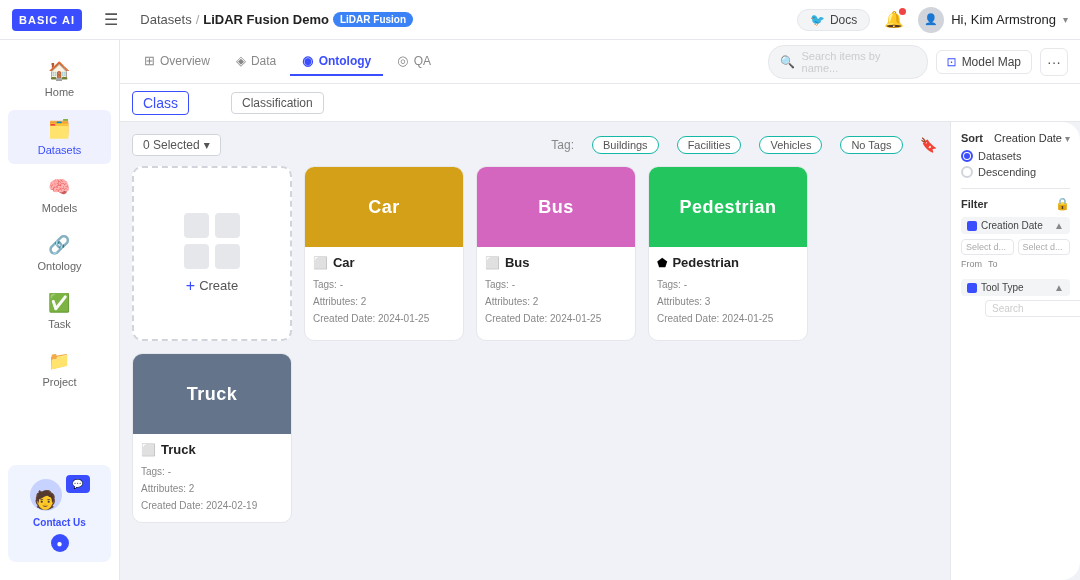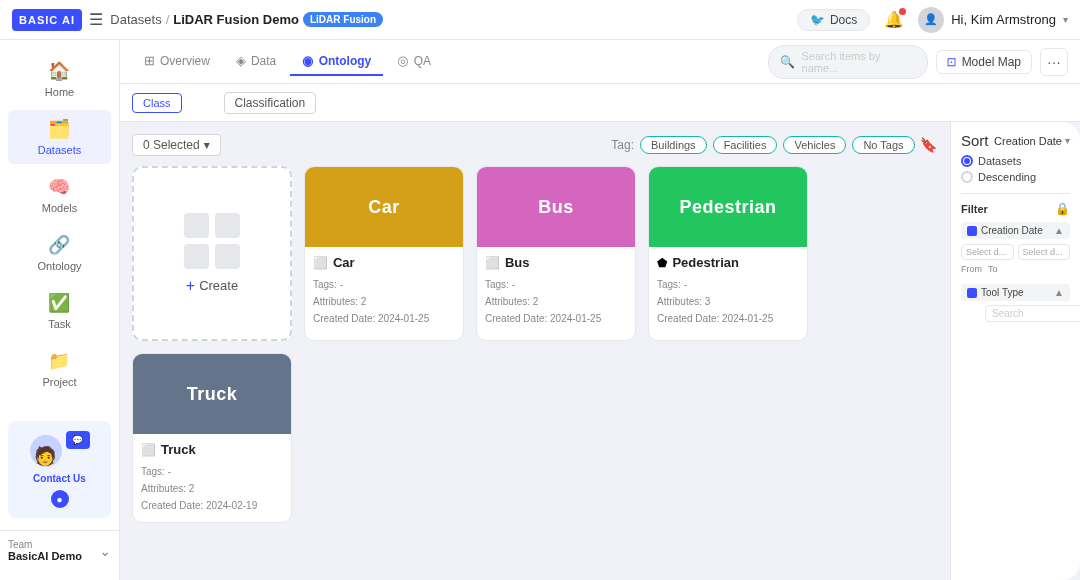--- a/index.html
+++ b/index.html
@@ -4,21 +4,21 @@
   <style>
     * { box-sizing: border-box; margin: 0; padding: 0; font-family: -apple-system, BlinkMacSystemFont, 'Segoe UI', sans-serif; }
     body { width: 1080px; height: 580px; overflow: hidden; background: #f0f2f7; display: flex; flex-direction: column; }
 
     
     .top-nav {
       height: 40px; background: #fff; display: flex; align-items: center;
       padding: 0 12px; border-bottom: 1px solid #e5e7eb; flex-shrink: 0;
       justify-content: space-between; z-index: 10;
     }
-    .top-nav-left { display: flex; align-items: center; gap: 7px; }
+    .top-nav-left { display: flex; align-items: center; gap: 22px; }
     .logo { display: flex; align-items: center; gap: 4px; }
     .logo-img { width: 70px; height: 22px; background: #3b4eff; border-radius: 4px; display: flex; align-items: center; justify-content: center; }
     .logo-text { color: #fff; font-size: 11px; font-weight: 700; letter-spacing: 1px; }
     .hamburger { font-size: 16px; cursor: pointer; color: #555; }
     .breadcrumb { display: flex; align-items: center; gap: 4px; font-size: 13px; color: #555; }
     .breadcrumb-sep { color: #aaa; }
     .breadcrumb-current { font-weight: 600; color: #222; }
     .lidar-badge { background: #3b82f6; color: #fff; font-size: 10px; padding: 2px 7px; border-radius: 10px; font-weight: 600; }
     .top-nav-right { display: flex; align-items: center; gap: 14px; }
     .docs-btn { display: flex; align-items: center; gap: 5px; background: #f3f4f6; border-radius: 16px; padding: 3px 12px; font-size: 12px; color: #444; cursor: pointer; border: 1px solid #e5e7eb; }
@@ -55,31 +55,31 @@
     .tab { display: flex; align-items: center; gap: 5px; padding: 6px 12px; font-size: 12px; color: #888; cursor: pointer; border-bottom: 2px solid transparent; }
     .tab.active { color: #3b4eff; border-bottom: 2px solid #3b4eff; font-weight: 600; }
     .tab-icon { font-size: 13px; }
     .tabs-right { display: flex; align-items: center; gap: 8px; }
     .search-box { display: flex; align-items: center; gap: 6px; background: #f3f4f6; border-radius: 16px; padding: 4px 12px; font-size: 12px; color: #aaa; border: 1px solid #e5e7eb; width: 160px; }
     .model-map-btn { display: flex; align-items: center; gap: 5px; background: #fff; border: 1px solid #e5e7eb; border-radius: 6px; padding: 4px 10px; font-size: 12px; color: #444; cursor: pointer; }
     .three-dot-btn { width: 28px; height: 28px; border-radius: 6px; border: 1px solid #e5e7eb; display: flex; align-items: center; justify-content: center; cursor: pointer; font-size: 14px; color: #555; background: #fff; }
 
     
     .filter-bar { height: 38px; background: #fff; display: flex; align-items: center; padding: 0 12px; border-bottom: 1px solid #e5e7eb; gap: 8px; flex-shrink: 0; }
-    .class-btn { padding: 3px 10px; border: 1px solid #3b4eff; border-radius: 4px; font-size: 11px; color: #3b4eff; cursor: pointer; background: #fff; }
+    .class-btn { padding: 3px 10px; border: 1px solid #3b4eff; border-radius: 4px; font-size: 14px; color: #3b4eff; cursor: pointer; background: #fff; }
     .classification-btn { padding: 3px 10px; border: 1px solid #d1d5db; border-radius: 4px; font-size: 12px; color: #555; cursor: pointer; background: #fff; margin-left: 34px; }
 
     
     .main-content { flex: 1; display: flex; overflow: hidden; border-radius: 18px; }
 
     
     .grid-area { flex: 1; overflow-y: auto; padding: 12px; }
     .toolbar-row { display: flex; align-items: center; justify-content: space-between; margin-bottom: 10px; }
     .selected-badge { background: #fff; border: 1px solid #d1d5db; border-radius: 4px; padding: 3px 10px; font-size: 12px; color: #555; display: flex; align-items: center; gap: 4px; cursor: pointer; }
-    .tags-row { display: flex; align-items: center; gap: 6px; }
+    .tags-row { display: flex; align-items: center; gap: 18px; }
     .tag-label { font-size: 12px; color: #888; }
     .tag-chip { background: #fff; border: 1px solid #14b8a6; border-radius: 12px; padding: 2px 10px; font-size: 11px; color: #555; cursor: pointer; }
     .tag-icon { font-size: 14px; cursor: pointer; color: #888; }
 
     
     .cards-grid { display: flex; flex-wrap: wrap; gap: 12px; }
     .card { width: 160px; background: #fff; border-radius: 10px; border: 1px solid #e5e7eb; overflow: hidden; cursor: pointer; }
     .card-create { width: 160px; height: 175px; background: #fff; border-radius: 10px; border: 2px dashed #d1d5db; display: flex; align-items: center; justify-content: center; flex-direction: column; cursor: pointer; }
     .create-grid { display: grid; grid-template-columns: 1fr 1fr; grid-template-rows: 1fr 1fr; gap: 6px; width: 56px; height: 56px; margin-bottom: 8px; }
     .create-grid-cell { background: #e5e7eb; border-radius: 4px; }
@@ -92,21 +92,21 @@
     .card-color-truck { background: #64748b; }
     .card-body { padding: 8px; }
     .card-title-row { display: flex; align-items: center; gap: 5px; margin-bottom: 6px; }
     .card-type-icon { font-size: 12px; }
     .card-title { font-size: 13px; font-weight: 600; color: #222; }
     .card-meta { font-size: 10px; color: #888; line-height: 1.7; }
 
     
     .right-panel { width: 130px; background: #fff; border-left: 1px solid #e5e7eb; padding: 10px; overflow-y: auto; flex-shrink: 0; }
     .sort-row { display: flex; align-items: center; justify-content: space-between; margin-bottom: 6px; }
-    .sort-label { font-size: 15px; font-weight: 400; color: #333; }
+    .sort-label { font-size: 11px; font-weight: 700; color: #333; }
     .sort-value { font-size: 11px; color: #333; }
     .sort-chevron { font-size: 10px; color: #888; }
     .radio-group { display: flex; flex-direction: column; gap: 4px; margin-bottom: 10px; }
     .radio-item { display: flex; align-items: center; gap: 5px; font-size: 11px; color: #444; cursor: pointer; }
     .radio-dot { width: 12px; height: 12px; border-radius: 50%; border: 2px solid #d1d5db; display: flex; align-items: center; justify-content: center; flex-shrink: 0; }
     .radio-dot.selected { border-color: #3b4eff; }
     .radio-dot.selected::after { content: ''; width: 6px; height: 6px; border-radius: 50%; background: #3b4eff; }
     .filter-header { display: flex; align-items: center; justify-content: space-between; margin-bottom: 6px; }
     .filter-label { font-size: 11px; font-weight: 600; color: #333; }
     .lock-icon { font-size: 12px; color: #888; }
@@ -197,27 +197,20 @@
             <span style="font-size:9px;color:#fff;">💬</span>
           </div>
         </div>
         <span class="contact-text">Contact Us</span>
         <div class="contact-icon-circle">
           <span style="font-size:10px;color:#fff;">●</span>
         </div>
       </div>
     </div>
 
-    <div class="team-section">
-      <div>
-        <div class="team-label">Team</div>
-        <div class="team-name">BasicAI Demo</div>
-      </div>
-      <span style="font-size:14px;color:#888;">⌄</span>
-    </div>
   </div>
 
   <div class="content-area">
 
     <div class="tabs-bar">
       <div class="tabs-left">
         <div class="tab">
           <span class="tab-icon">⊞</span>
           <span>Overview</span>
         </div>

